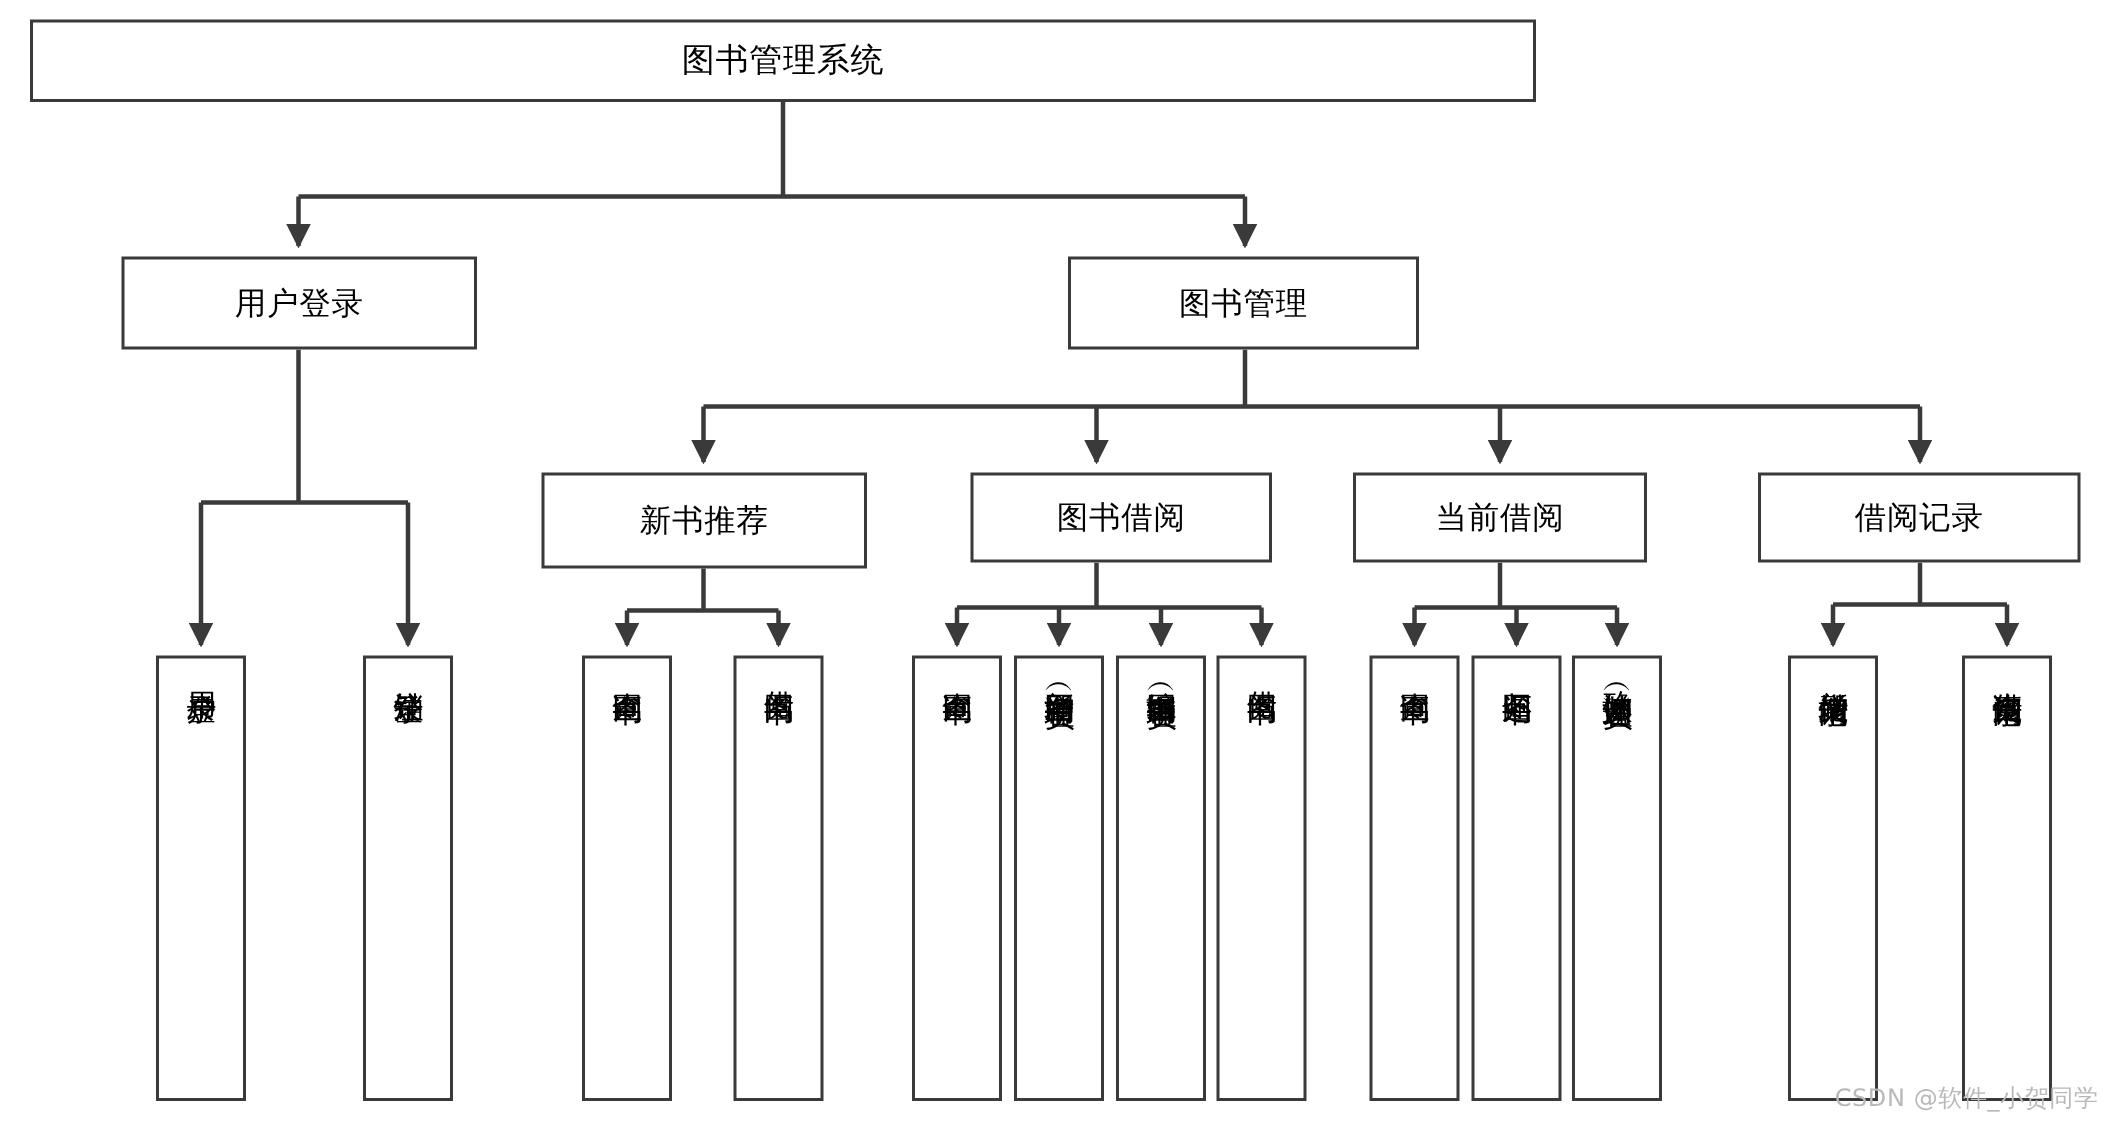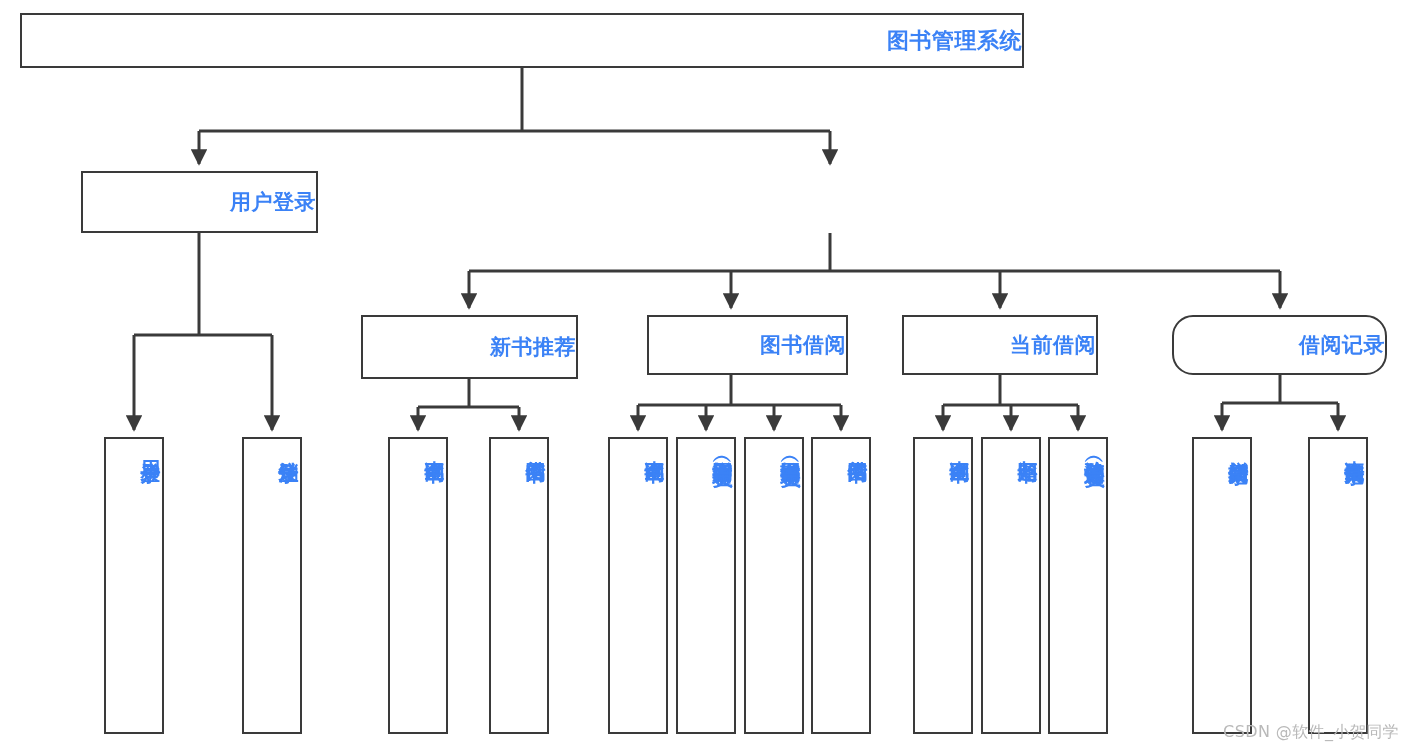--- a/index.html
+++ b/index.html
@@ -25,24 +25,23 @@
     width: 1405px;
     height: 747px;
   }
   .node {
     position: absolute;
     box-sizing: border-box;
     background: #ffffff;
     border: 2.5px solid #3a3a3a;
     display: flex;
     align-items: center;
-    justify-content: flex-end;
-    color: #3b82f6;
+    justify-content: center;
+    color: #000000;
     z-index: 2;
-    font-weight: bold;
   }
   .node-label {
     display: block;
     white-space: pre-line;
     text-align: center;
     line-height: 1.05;
   }
   .h-node .node-label {
     font-size: 21px;
     letter-spacing: 0.5px;
@@ -129,31 +128,34 @@
     </g>
   </svg>
 
   <div class="node root h-node" style="left:20px; top:13px; width:1004px; height:55px;">
     <span class="node-label">图书管理系统</span>
   </div>
 
   <div class="node h-node" style="left:81px; top:171px; width:237px; height:62px;">
     <span class="node-label">用户登录</span>
   </div>
+  <div class="node h-node" style="left:712px; top:171px; width:234px; height:62px;">
+    <span class="node-label">图书管理</span>
+  </div>
 
   <div class="node h-node" style="left:361px; top:315px; width:217px; height:64px;">
     <span class="node-label">新书推荐</span>
   </div>
   <div class="node h-node" style="left:631px; top:315px; width:201px; height:60px;margin-left:16px;">
     <span class="node-label">图书借阅</span>
   </div>
   <div class="node h-node" style="left:902px; top:315px; width:196px; height:60px;">
     <span class="node-label">当前借阅</span>
   </div>
-  <div class="node h-node" style="left:1172px; top:315px; width:215px; height:60px;border-radius:21px;">
+  <div class="node h-node" style="left:1172px; top:315px; width:215px; height:60px;">
     <span class="node-label">借阅记录</span>
   </div>
 
   <div class="node v-node" style="left:104px; top:437px; width:60px; height:297px;">
     <span class="node-label">用户登录</span>
   </div>
   <div class="node v-node" style="left:242px; top:437px; width:60px; height:297px;">
     <span class="node-label">注销登录</span>
   </div>
 

